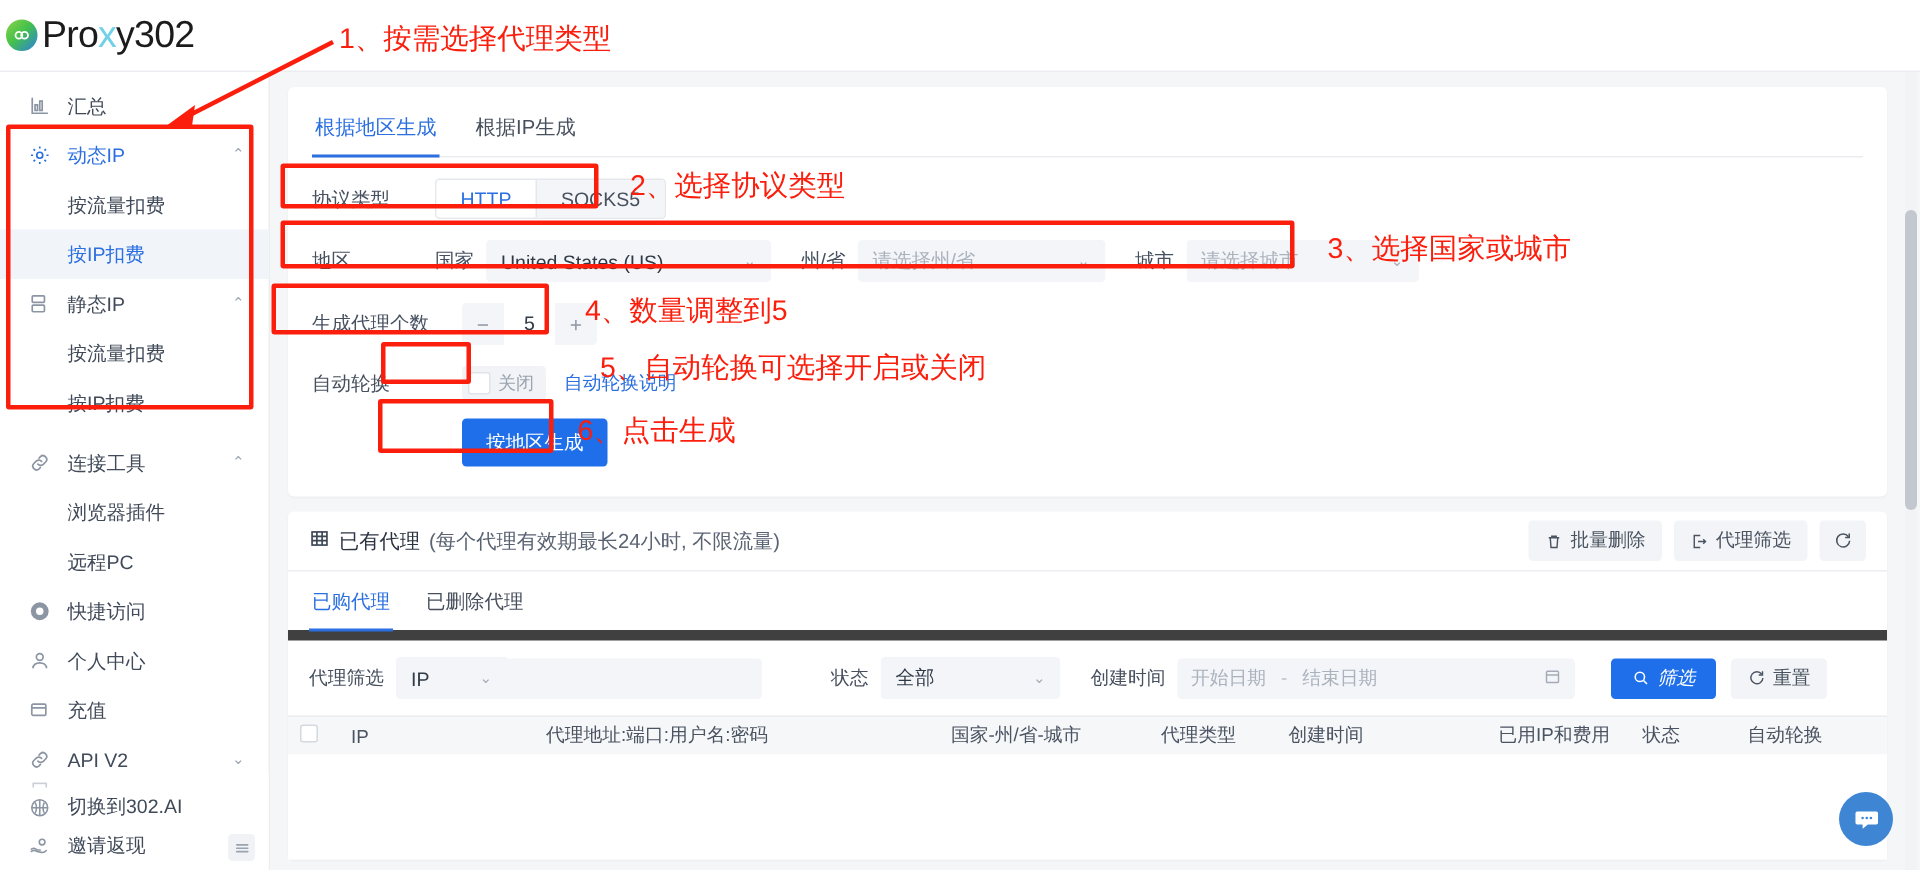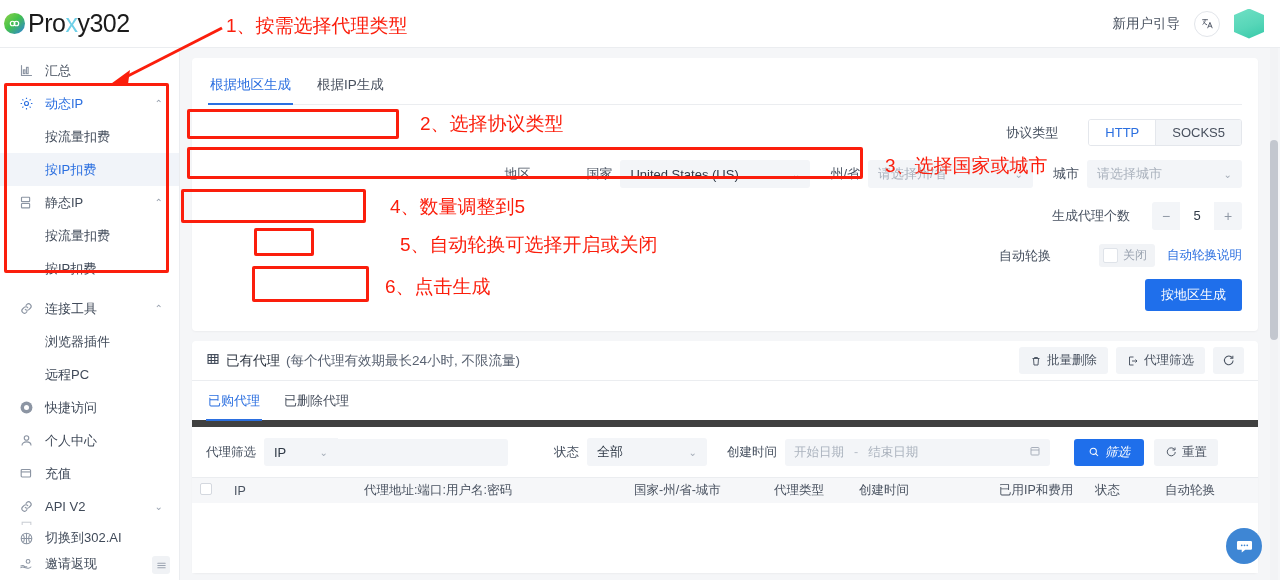--- a/index.html
+++ b/index.html
@@ -95,21 +95,21 @@
   }
   .card-top { padding: 0 16px 14px 16px; margin-bottom: 10px; }
 
   .tabs { display: flex; gap: 22px; border-bottom: 1px solid #ebedf0; padding-top: 10px; }
   .tab {
     padding: 8px 2px 9px; font-size: 13.5px; color: #48505e; cursor: pointer;
     border-bottom: 2px solid transparent; margin-bottom: -1px;
   }
   .tab.active { color: #2b6fe0; border-bottom-color: #2b6fe0; }
 
-  .form-row { display: flex; align-items: center; margin-top: 14px; justify-content: flex-end; }
+  .form-row { display: flex; align-items: center; margin-top: 14px; }
   .form-label { width: 82px; font-size: 13px; color: #46505f; flex: none; }
 
   .seg { display: flex; border: 1px solid #e4e7ec; border-radius: 3px; overflow: hidden; }
   .seg div {
     padding: 5px 16px; font-size: 13px; color: #48505e; cursor: pointer;
     background: #f3f5f8; border-right: 1px solid #e4e7ec;
   }
   .seg div:last-child { border-right: none; }
   .seg div.on { background: #fff; color: #2b6fe0; }
 
@@ -224,31 +224,20 @@
 
   <div class="topbar">
     <div class="logo-wrap">
       <span class="logo-mark">
         <svg width="13" height="13" viewBox="0 0 24 24" fill="none" stroke="#fff" stroke-width="2.2">
           <circle cx="8.5" cy="12" r="4.2"></circle>
             <circle cx="15.5" cy="12" r="4.2"></circle>
         </svg>
       </span>
       <span class="logo-text"><span>Pro</span><span class="x">x</span><span>y302</span></span>
-    </div>
-    <div class="topbar-right">
-      <span class="guide-link">新用户引导</span>
-      <span class="lang-btn">
-        <svg width="13" height="13" viewBox="0 0 24 24" fill="none" stroke="currentColor" stroke-width="1.8" stroke-linecap="round">
-          <path d="M3 5h9M7.5 5v1.5c0 3-1.8 5.5-4 7"></path>
-            <path d="M5 9c1 2.2 3 4.2 5.5 5.2"></path>
-          <path d="M12.5 20l4-10 4 10M14 17h5"></path>
-        </svg>
-      </span>
-      <span class="avatar"></span>
     </div>
   </div>
 
   <div class="sidebar">
 
     <div class="nav-item" style="margin-top:6px">
       <span class="ic">
         <svg width="15" height="15" viewBox="0 0 24 24" fill="none" stroke="currentColor" stroke-width="1.8" stroke-linecap="round">
           <path d="M4 4v16h16"></path>
             <rect x="7" y="11" width="2.6" height="6"></rect>

